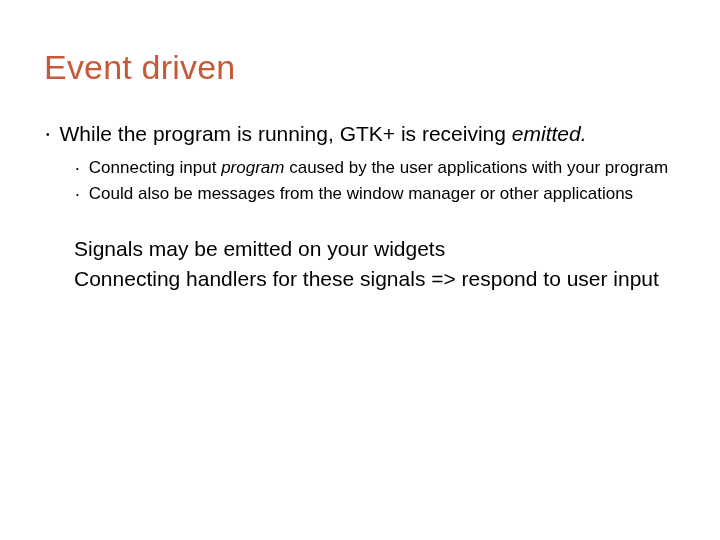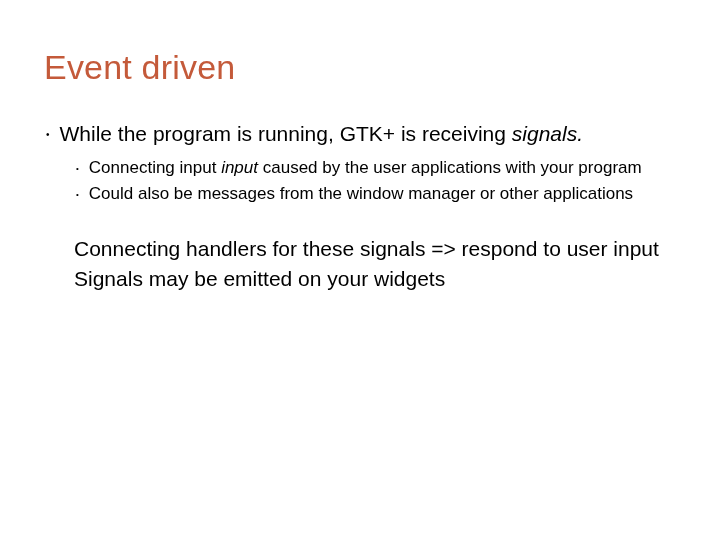--- a/index.html
+++ b/index.html
@@ -68,34 +68,34 @@
 </head>
 <body>
 
 <div class="slide">
 
   <h1 class="title">Event driven</h1>
 
   <div class="level1">
     <span class="bullet">•</span>
     <span class="text">
-      <span>While the program is running, GTK+ is receiving </span><span class="italic">signals.</span>
+      <span>While the program is running, GTK+ is receiving </span><span class="italic">emitted.</span>
     </span>
   </div>
 
   <div class="level2">
     <span class="bullet">•</span>
     <span class="text">
-      <span>Connecting input </span><span class="italic">input</span><span> caused by the user applications with your program</span>
+      <span>Connecting input </span><span class="italic">program</span><span> caused by the user applications with your program</span>
     </span>
   </div>
 
   <div class="level2">
     <span class="bullet">•</span>
     <span class="text">Could also be messages from the window manager or other applications</span>
   </div>
 
   <div class="para-block">
+    <div>Signals may be emitted on your widgets</div>
     <div>Connecting handlers for these signals =&gt; respond to user input</div>
-    <div>Signals may be emitted on your widgets</div>
   </div>
 
 </div>
 
 </body></html>

